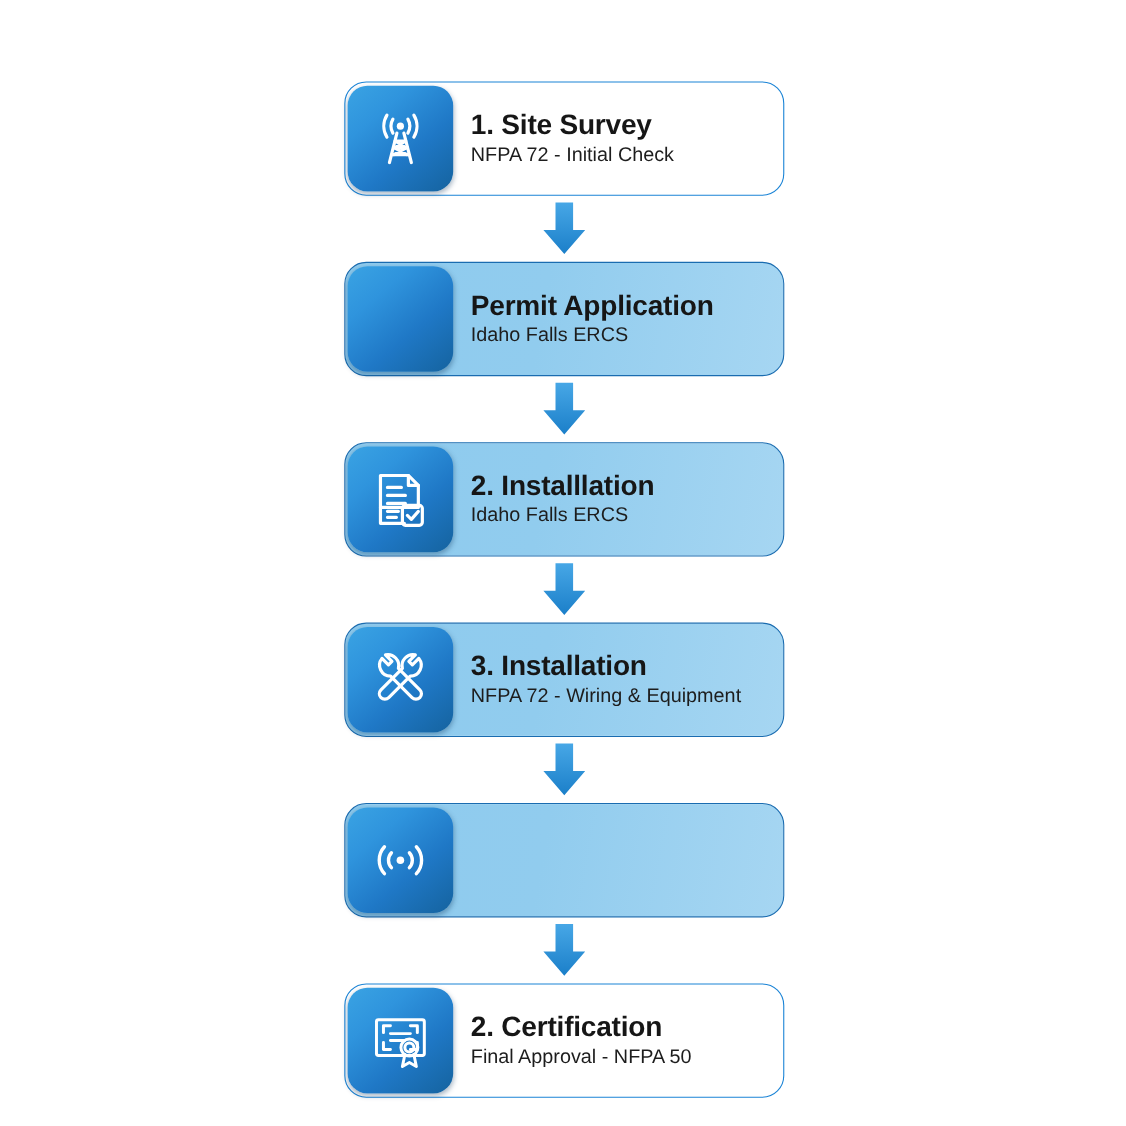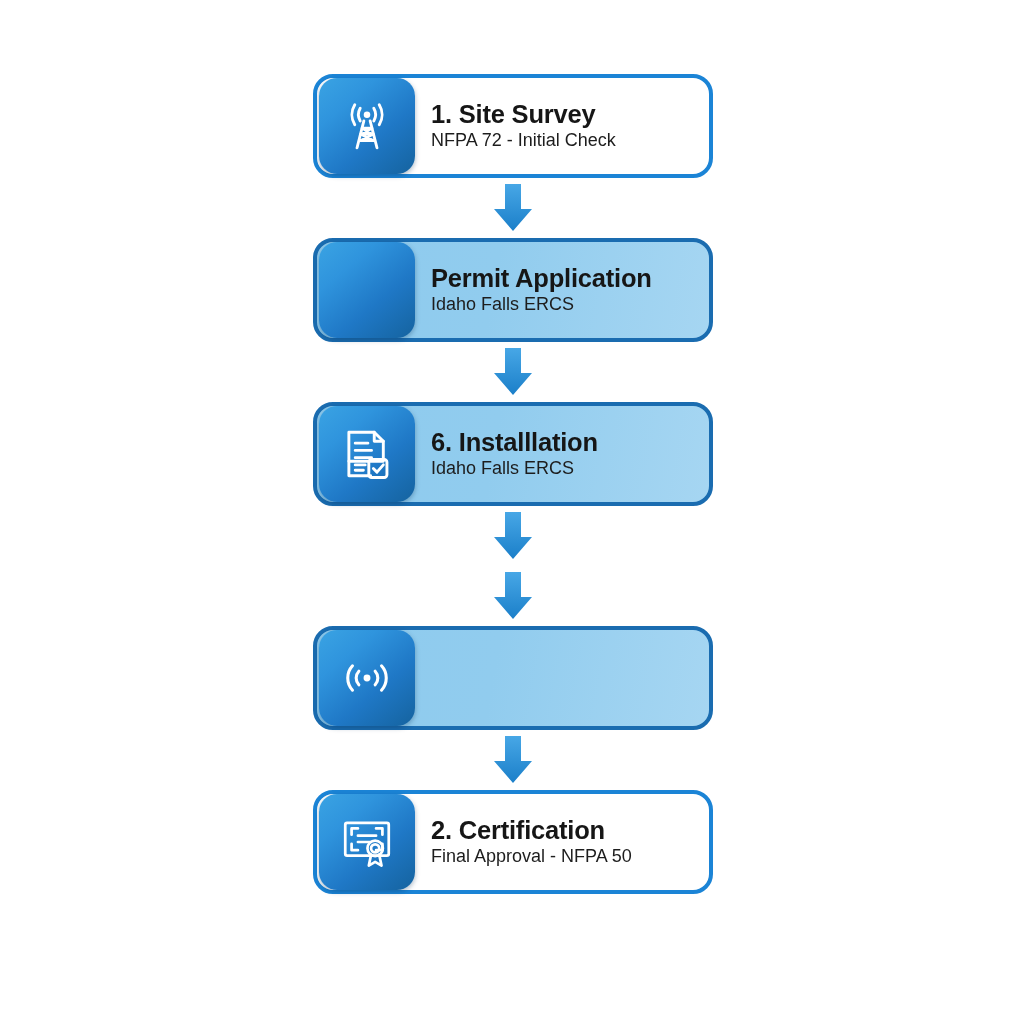--- a/index.html
+++ b/index.html
@@ -35,21 +35,21 @@
 
   
   .step {
     position: relative;
     width: 400px;
     height: 104px;
     border-radius: 20px;
     display: flex;
     align-items: stretch;
     box-sizing: border-box;
-    border: 4px solid #f9a8d4;
+    border: 1px solid #f9a8d4;
     overflow: visible;
   }
 
   .step.light {
     background: linear-gradient(100deg, #8ecbee 0%, #91ccee 45%, #a6d6f2 100%);
     border-color: #1a6cb0;
     justify-content: space-between;
   }
   .step.white {
     background: #ffffff;
@@ -186,31 +186,45 @@
         <svg viewBox="0 0 64 64" fill="none" stroke="#ffffff" stroke-width="3.2" stroke-linecap="round" stroke-linejoin="round">
           <path d="M12 8 H40 L50 18 V40 H12 Z"></path>
           <path d="M12 40 V56 H36"></path>
           <path d="M40 8 V18 H50"></path>
           <path d="M19 20 H33 M19 28 H37 M19 36 H37 M19 44 H30 M19 50 H28"></path>
           <rect x="34" y="38" width="20" height="20" rx="3"></rect>
           <path d="M39 48 l4 4 l7 -8"></path>
         </svg>
       </div>
       <div class="step-text">
-        <div class="step-title">6. Installlation</div>
+        <div class="step-title">2. Installlation</div>
         <div class="step-sub">Idaho Falls ERCS</div>
       </div>
     </div>
 
     <div class="arrow">
       <svg viewBox="0 0 44 50">
         <path d="M14 1 H30 V26 H41 L22 48 L3 26 H14 Z" fill="url(#ag1)"></path>
       </svg>
     </div>
 
+    <div class="step light">
+      <div class="icon-tile">
+        <svg viewBox="0 0 64 64" fill="none" stroke="#ffffff" stroke-width="3.2" stroke-linecap="round" stroke-linejoin="round">
+
+          <path d="M48.5 8.5 l-6.5 6.5 l-3.5 -3.5 l6.5 -6.5 a11 11 0 0 0 -13 13.5 l-21.5 21.5 a5.5 5.5 0 0 0 7.8 7.8 l21.5 -21.5 a11 11 0 0 0 8.7 -17.8 z" transform="translate(2,2) rotate(0)"></path>
+
+          <path d="M15.5 8.5 l6.5 6.5 l3.5 -3.5 l-6.5 -6.5 a11 11 0 0 1 13 13.5 l21.5 21.5 a5.5 5.5 0 0 1 -7.8 7.8 l-21.5 -21.5 a11 11 0 0 1 -8.7 -17.8 z" transform="translate(-2,2)"></path>
+        </svg>
+      </div>
+      <div class="step-text">
+        <div class="step-title">3. Installation</div>
+        <div class="step-sub">NFPA 72 - Wiring &amp; Equipment</div>
+      </div>
+    </div>
 
     <div class="arrow">
       <svg viewBox="0 0 44 50">
         <path d="M14 1 H30 V26 H41 L22 48 L3 26 H14 Z" fill="url(#ag1)"></path>
       </svg>
     </div>
 
     <div class="step light">
       <div class="icon-tile">
         <svg viewBox="0 0 64 64" fill="none" stroke="#ffffff" stroke-width="3.4" stroke-linecap="round" stroke-linejoin="round">

